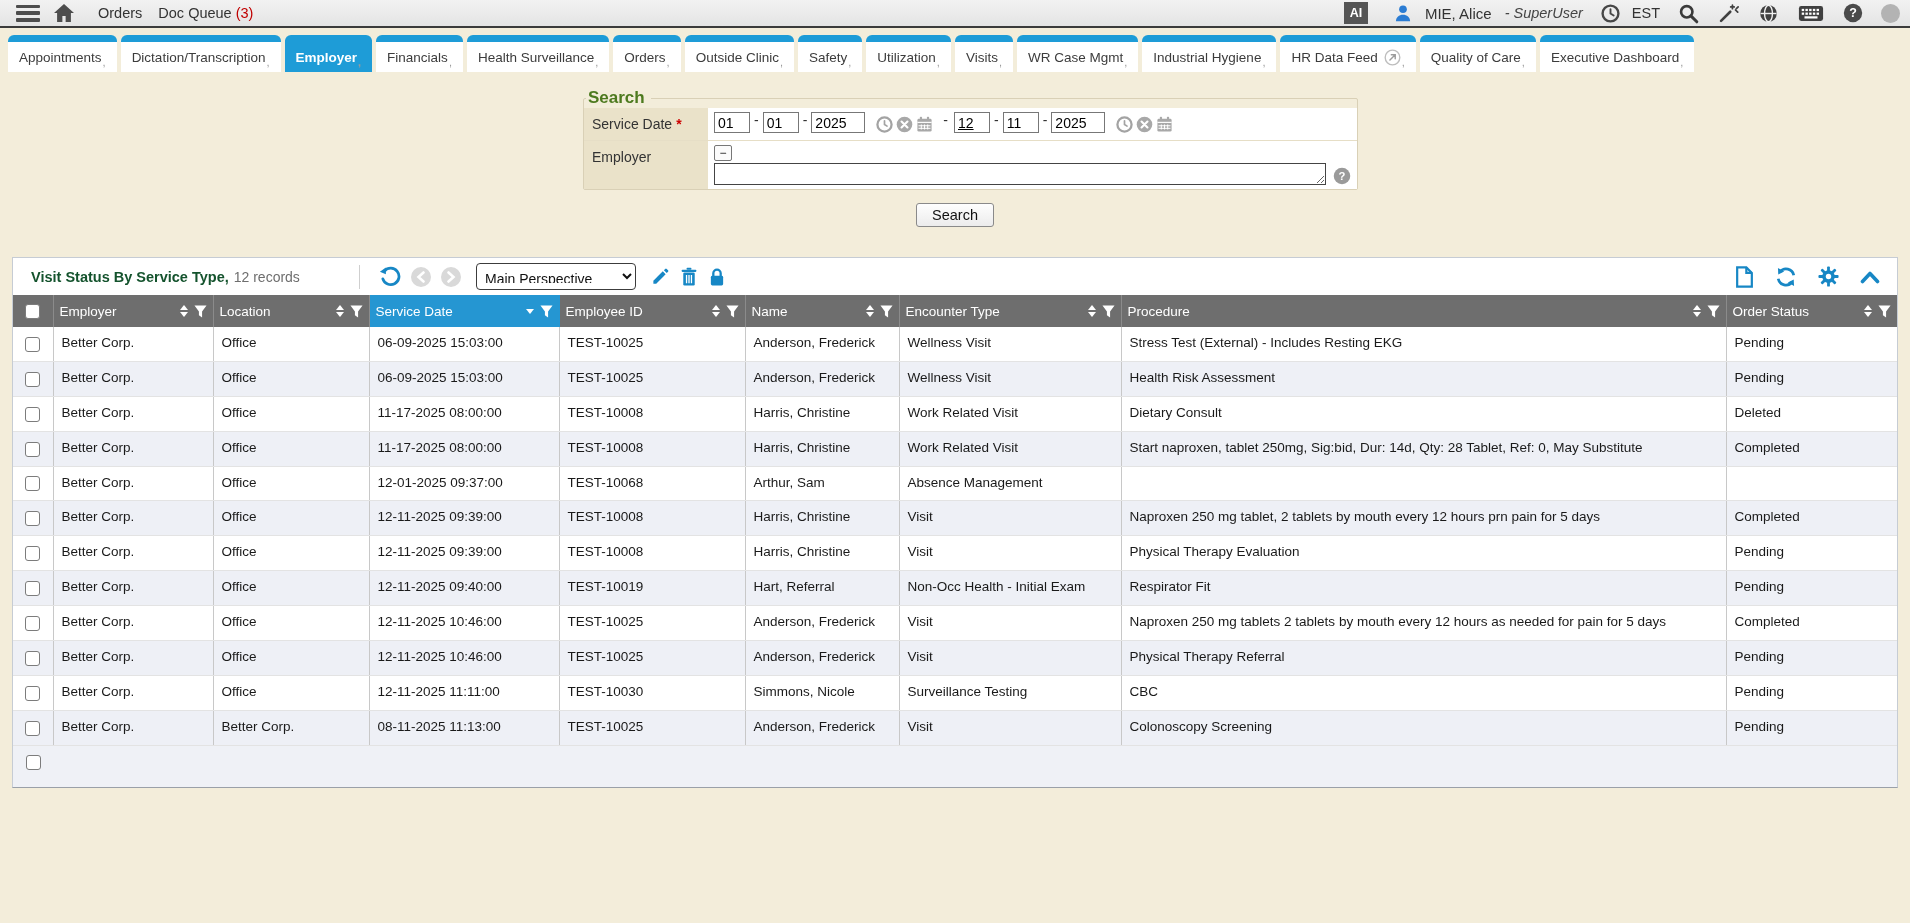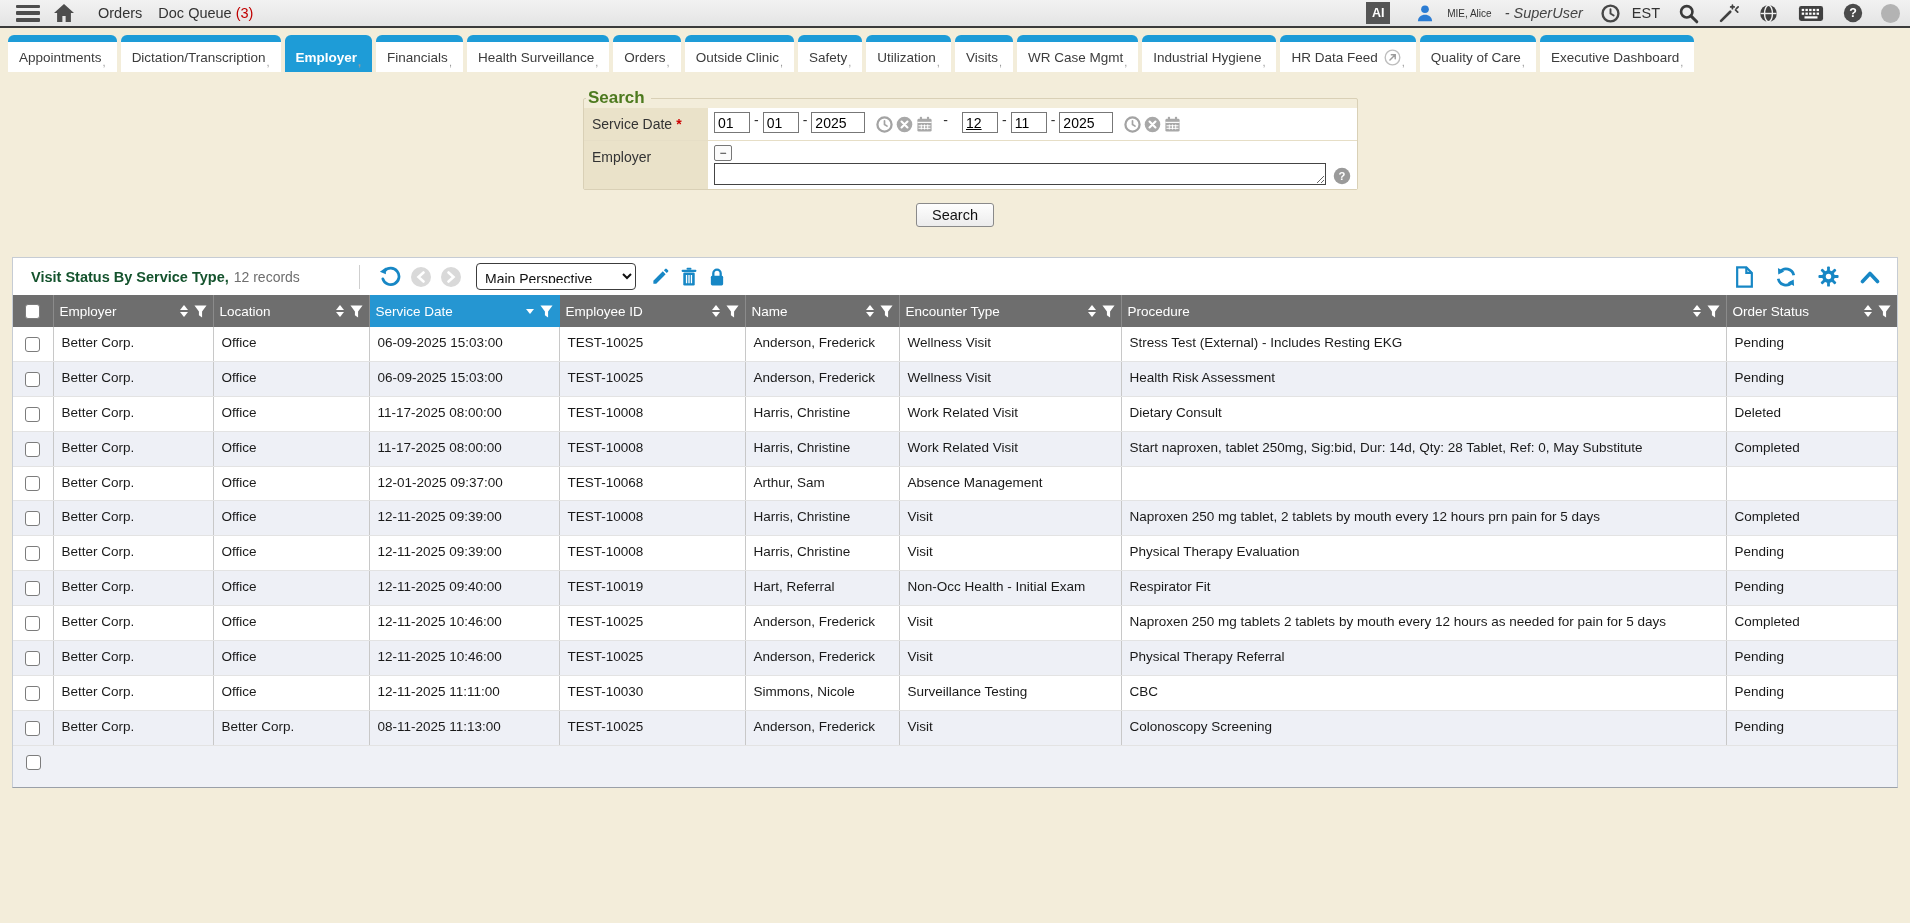--- a/index.html
+++ b/index.html
@@ -10,21 +10,21 @@
   .topbar { height:28px; background:linear-gradient(#f2f2f2,#e4e4e4); border-bottom:2px solid #3b3b3b;
             display:flex; align-items:center; padding:0 10px; }
   .hamburger { width:24px; height:17px; display:flex; flex-direction:column; justify-content:space-between; cursor:pointer; margin:0 6px; }
   .hamburger span { display:block; height:3.5px; background:#4d4d4d; border-radius:1px; }
   .tb-icon { display:inline-flex; align-items:center; justify-content:center; margin:0 7px; }
   .crumb { font-size:14.5px; color:#333; margin-left:16px; cursor:pointer; }
   .crumb-count { color:#c00000; margin-left:4px; }
   .tb-right { margin-left:auto; display:flex; align-items:center; gap:5px; }
   .ai-badge { width:24px; height:22px; background:#555; color:#fff; border-radius:0; font-weight:bold;
               font-size:12.5px; display:flex; align-items:center; justify-content:center; margin-right:13px; }
-  .user-name { font-size:10px; color:#333; }
+  .user-name { font-size:15px; color:#333; }
   .user-role { font-size:14.5px; color:#444; font-style:italic; margin:0 6px 0 8px; }
   .tz { font-size:14.5px; color:#333; margin-right:6px; }
   .dot-circle { width:19px; height:19px; border-radius:50%; background:#b3b3b3; margin-left:6px; }
 
   
   .tabbar { display:flex; align-items:flex-end; gap:4px; padding:6px 8px 0 8px; height:44px; }
   .tab { background:#fff; border-top:7px solid #1e9cd7; border-radius:6px 6px 0 0; height:37px;
          padding:0 11px; display:flex; align-items:center; font-size:13.5px; color:#3c3c3c; cursor:pointer; white-space:nowrap; }
   .tab::after { content:","; color:#9a9a9a; font-size:11px; align-self:flex-end; margin:0 0 4px 1px; }
   .tab.active { background:#1e9cd7; color:#fff; font-weight:bold; }
@@ -254,21 +254,21 @@
               <rect x="2" y="4" width="20" height="18" rx="2" fill="#a8a8a8"></rect>
               <rect x="5.5" y="1" width="3" height="5" rx="1" fill="#a8a8a8"></rect>
               <rect x="15.5" y="1" width="3" height="5" rx="1" fill="#a8a8a8"></rect>
               <path d="M2 9 h20" stroke="#fff" stroke-width="1.6"></path>
               <g stroke="#fff" stroke-width="1.4">
                 <path d="M7.5 12 v7 M12 12 v7 M16.5 12 v7 M3.5 13.8 h17 M3.5 17.4 h17"></path>
               </g>
             </svg>
         </span>
         <span class="dash">-</span>
-        <input style="margin-left: 10px; text-decoration: underline;" value="12">
+        <input style="margin-left: 2px; text-decoration: underline;" value="12">
         <span class="dash">-</span>
         <input value="11" style="">
         <span class="dash">-</span>
         <input class="yr" value="2025" style="">
         <span class="date-icons">
           <svg width="17" height="17" viewBox="0 0 24 24">
               <circle cx="12" cy="12" r="10" fill="none" stroke="#a3a3a3" stroke-width="3.2"></circle>
               <path d="M12 6.8 V12 l3.6 2.3" fill="none" stroke="#a3a3a3" stroke-width="2.4" stroke-linecap="round"></path>
             </svg>
           <svg width="17" height="17" viewBox="0 0 24 24">

